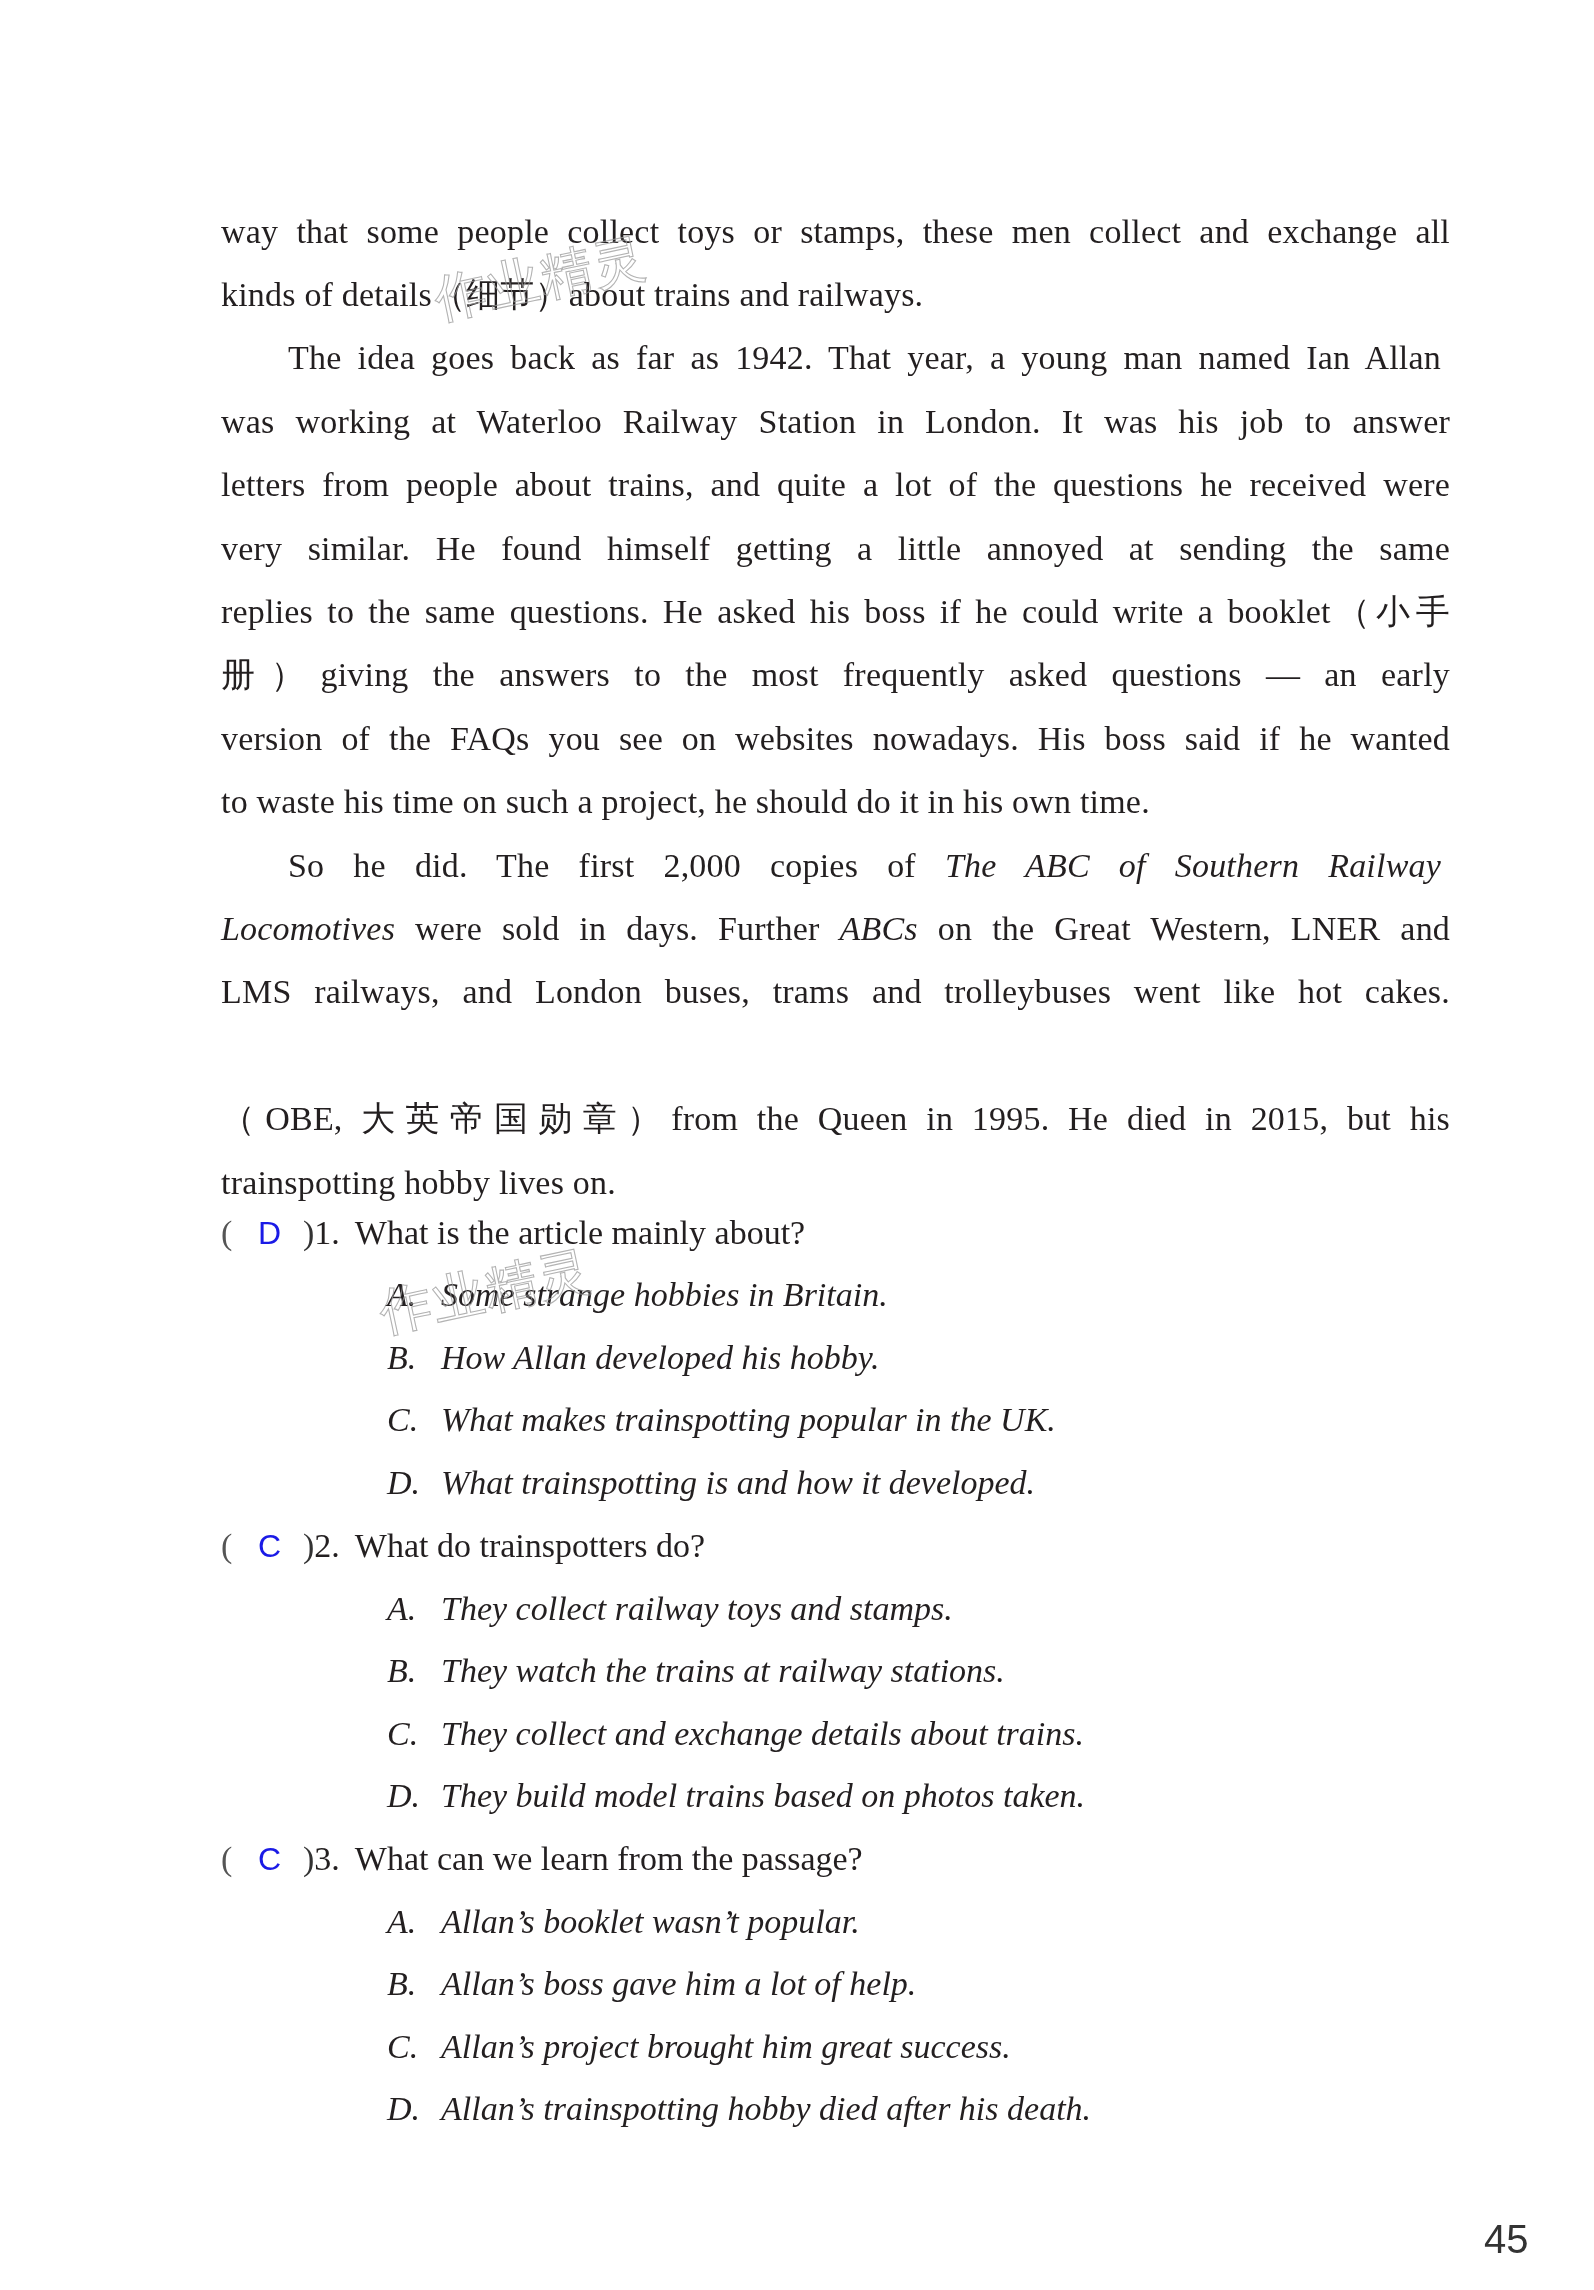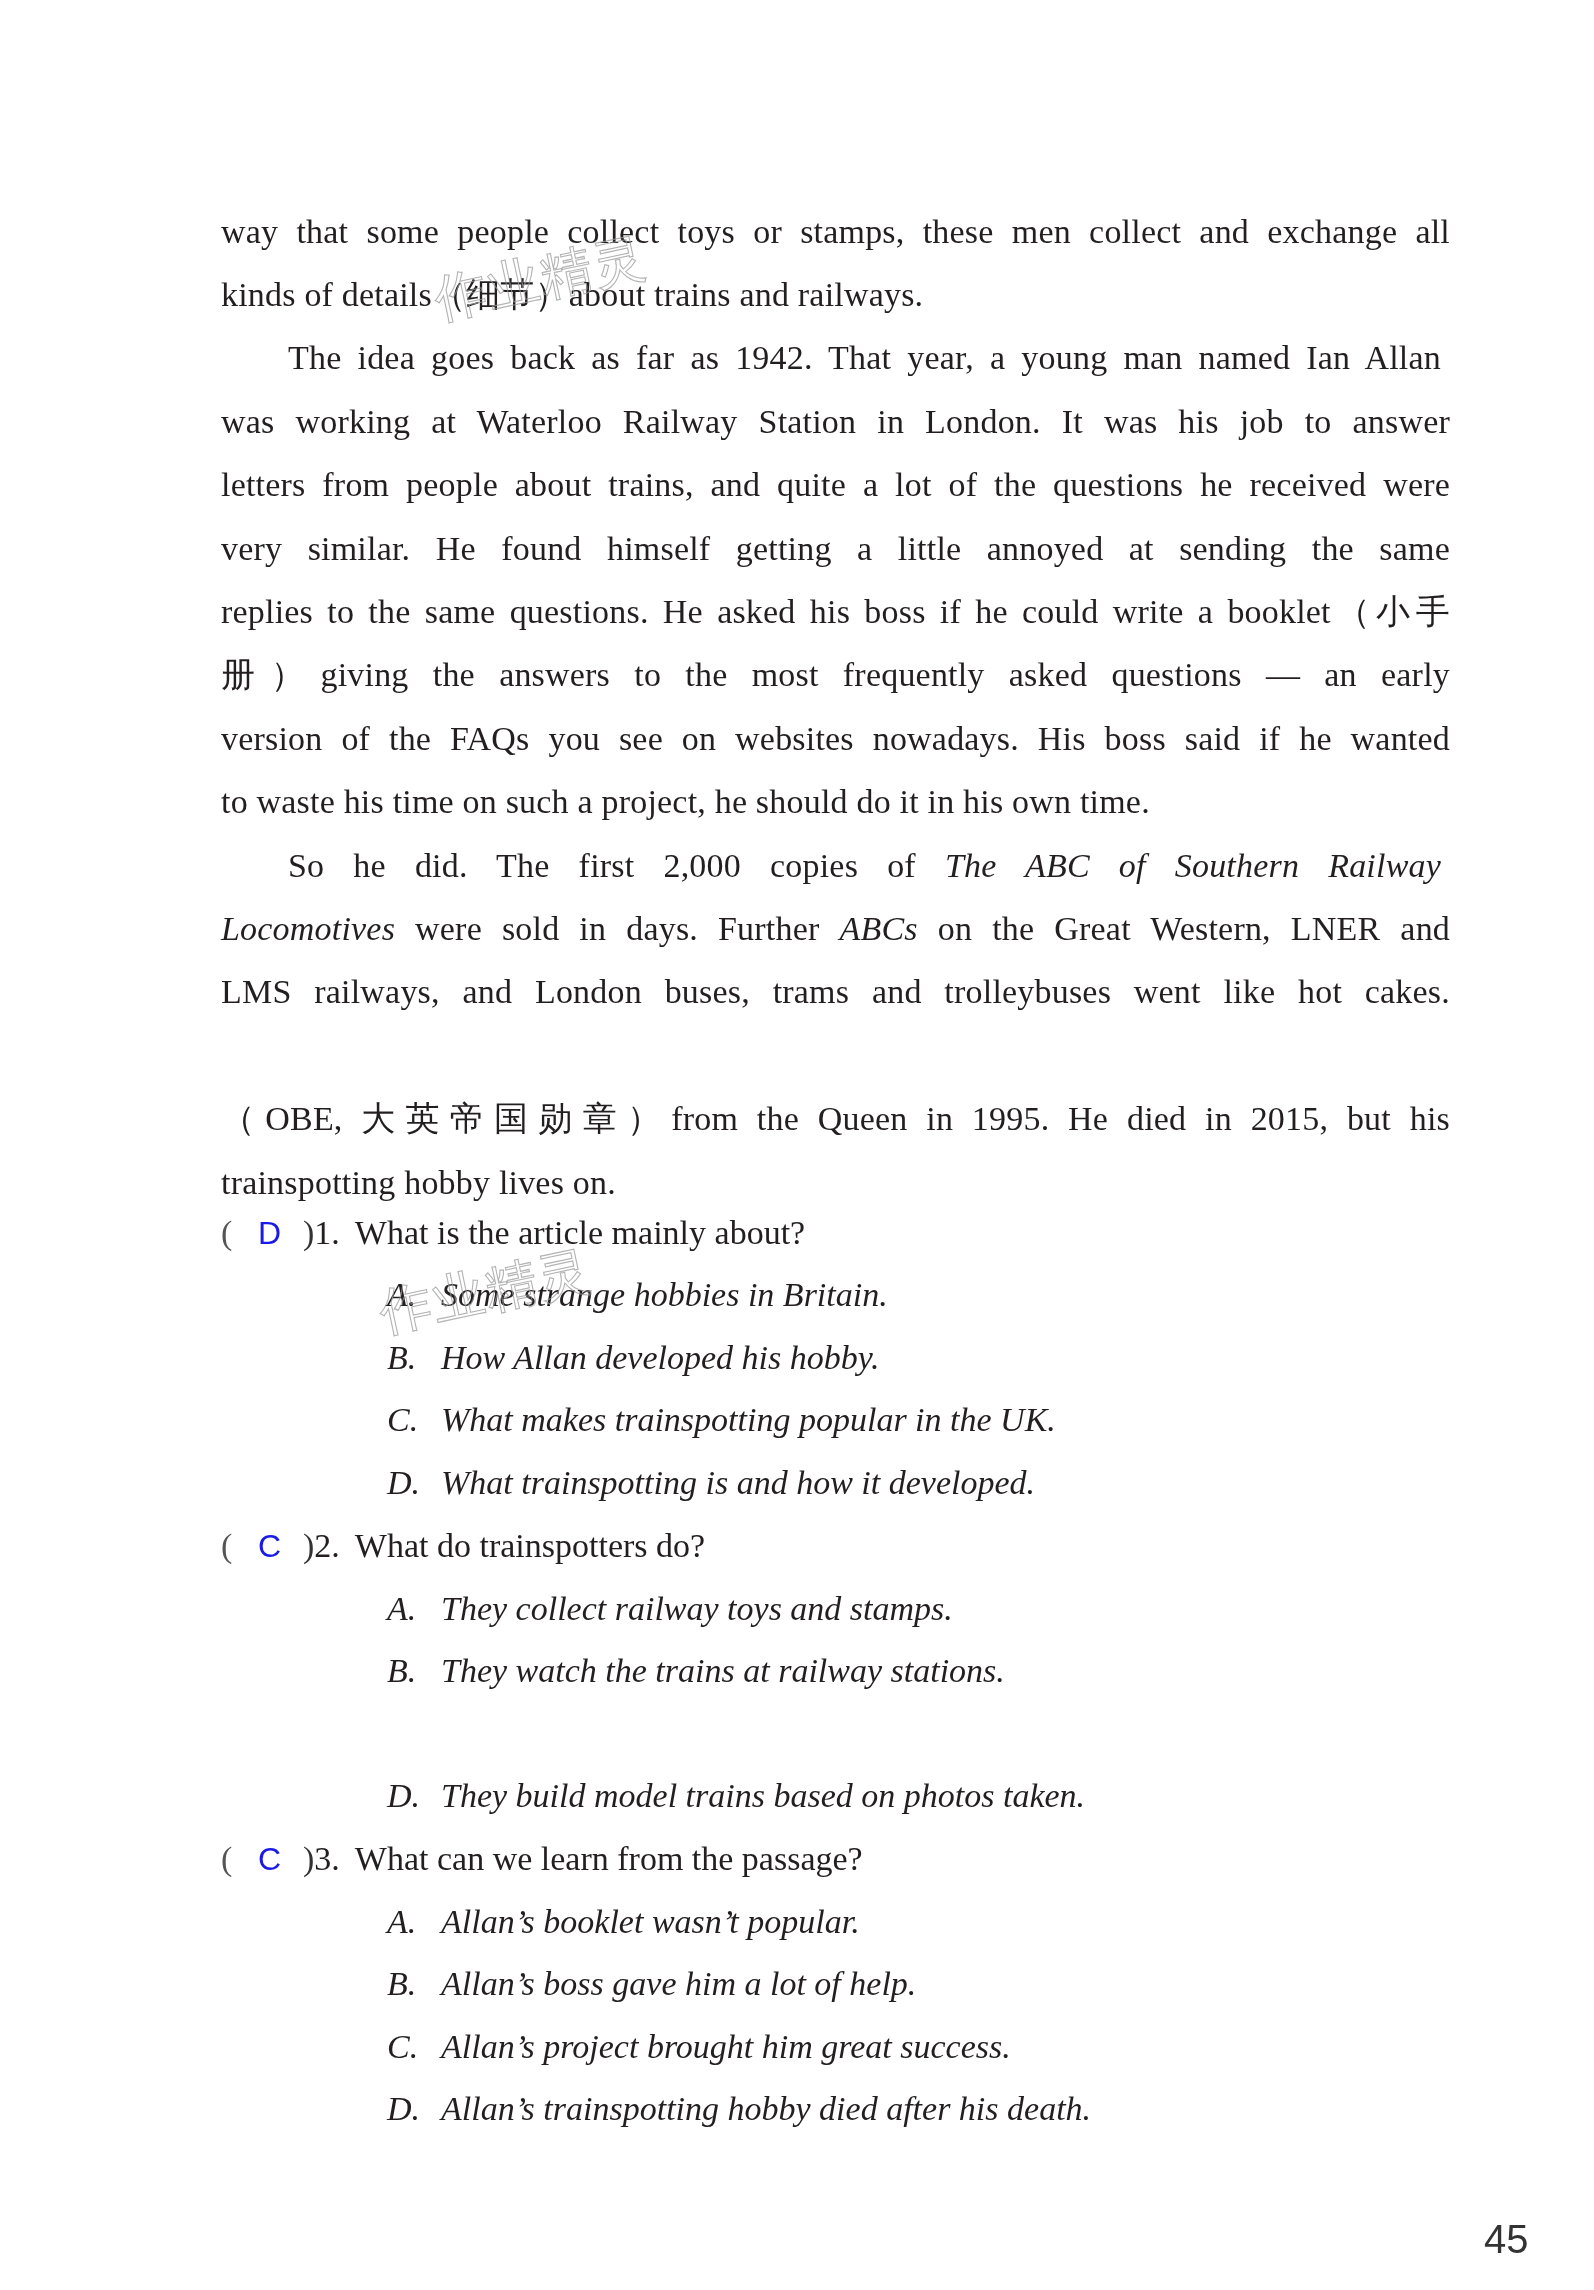--- a/index.html
+++ b/index.html
@@ -59,20 +59,21 @@
   <div class="opt" style="top:1274px"><span class="letter">A.</span><span>Some strange hobbies in Britain.</span></div>
   <div class="opt" style="top:1337px"><span class="letter">B.</span><span>How Allan developed his hobby.</span></div>
   <div class="opt" style="top:1399px"><span class="letter">C.</span><span>What makes trainspotting popular in the UK.</span></div>
   <div class="opt" style="top:1462px"><span class="letter">D.</span><span>What trainspotting is and how it developed.</span></div>
 
   <div class="q" style="top:1525px">
     <span class="paren-open">(</span><span class="ans">C</span><span class="paren-close">)</span><span>2.</span><span class="qtext">What do trainspotters do?</span>
   </div>
   <div class="opt" style="top:1588px"><span class="letter">A.</span><span>They collect railway toys and stamps.</span></div>
   <div class="opt" style="top:1650px"><span class="letter">B.</span><span>They watch the trains at railway stations.</span></div>
+  <div class="opt" style="top:1713px"><span class="letter">C.</span><span>They collect and exchange details about trains.</span></div>
   <div class="opt" style="top:1775px"><span class="letter">D.</span><span>They build model trains based on photos taken.</span></div>
 
   <div class="q" style="top:1838px">
     <span class="paren-open">(</span><span class="ans">C</span><span class="paren-close">)</span><span>3.</span><span class="qtext">What can we learn from the passage?</span>
   </div>
   <div class="opt" style="top:1901px"><span class="letter">A.</span><span>Allan’s booklet wasn’t popular.</span></div>
   <div class="opt" style="top:1963px"><span class="letter">B.</span><span>Allan’s boss gave him a lot of help.</span></div>
   <div class="opt" style="top:2026px"><span class="letter">C.</span><span>Allan’s project brought him great success.</span></div>
   <div class="opt" style="top:2088px"><span class="letter">D.</span><span>Allan’s trainspotting hobby died after his death.</span></div>
 

